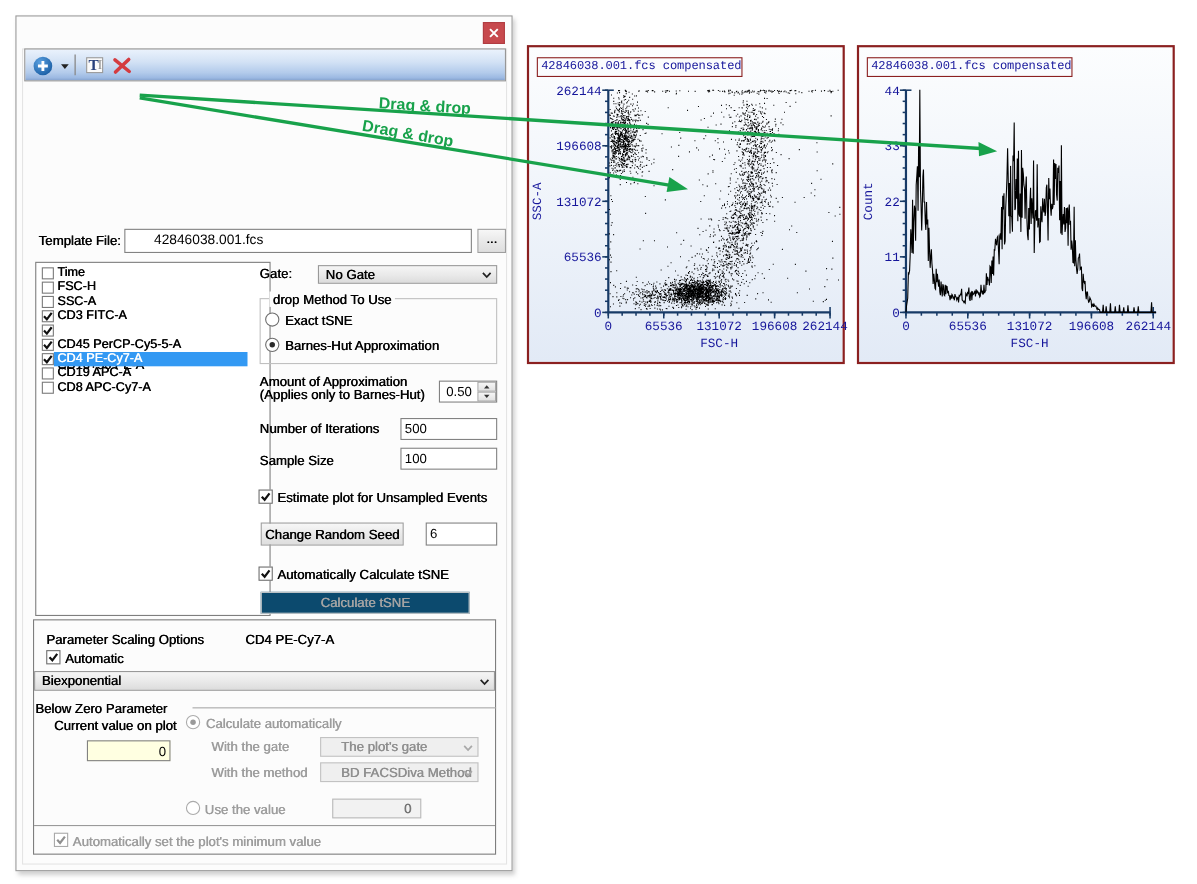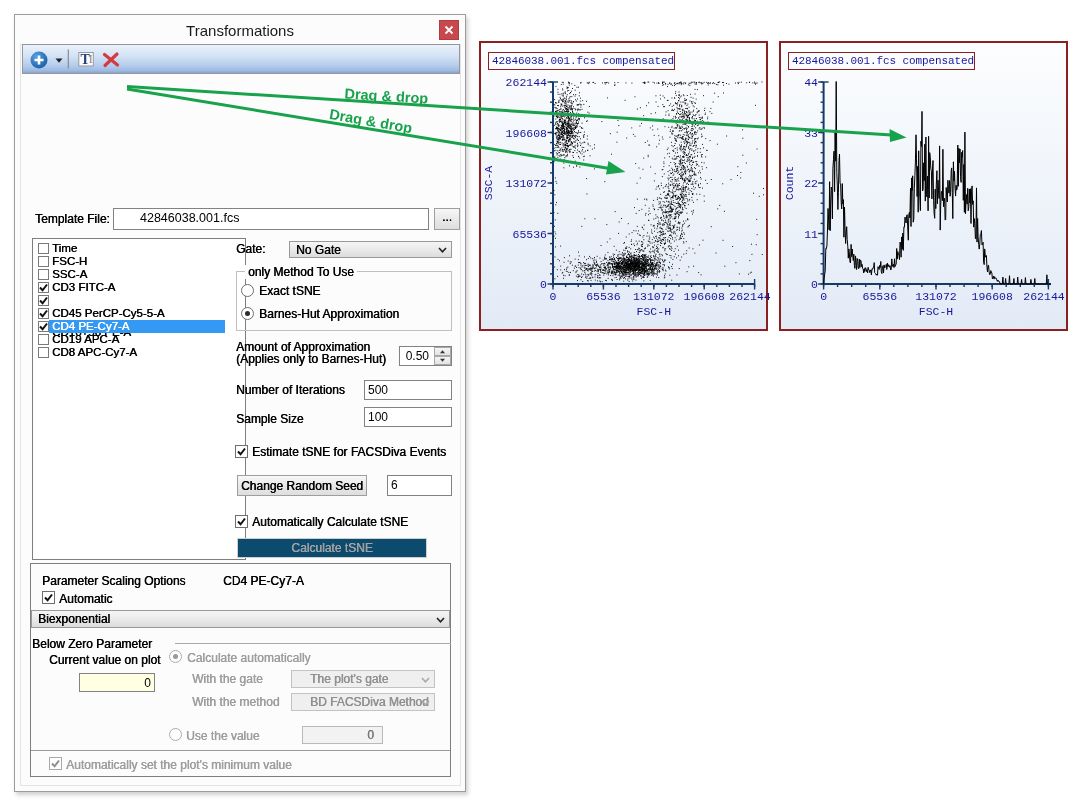--- a/index.html
+++ b/index.html
@@ -50,21 +50,20 @@
 #plot1 { left:479px; }
 #plot2 { left:779px; }
 .ptitle { position:absolute; left:7px; top:9px; width:187px; height:18px;
   border:1px solid #8b2020; color:#16169b; font-family:"Liberation Mono", monospace;
   font-size:11px; line-height:17px; padding-left:3px; letter-spacing:-0.1px; white-space:nowrap; }
 svg { position:absolute; left:0; top:0; }
 .axlbl { font-family:"Liberation Mono", monospace; font-size:11.5px; fill:#16169b; }
 </style></head><body>
 
 <div id="dlg" class="abs">
-  <div id="dlgtitle" class="abs">Transformations</div>
   <div id="closebtn" class="abs">
       <svg width="18" height="18">
         <path d="M5.5 5.5 L12.5 12.5 M12.5 5.5 L5.5 12.5" stroke="#fff" stroke-width="1.8"></path>
       </svg>
     </div>
   <div id="innerframe" class="abs"></div>
   <div id="toolbar" class="abs">
     <svg width="436" height="28">
       <defs>
           <radialGradient id="bg" cx="35%" cy="30%" r="75%">
@@ -143,21 +142,21 @@
       </div>
     </div>
 
   <div class="lbl" style="left:221px; top:227px;">Gate:</div>
   <div class="combo" style="left:274px; top:226px; width:163px; height:17px;">No Gate
     <svg class="chev" viewBox="0 0 9 8">
         <path d="M1 2l3.5 3.8L8 2" fill="none" stroke="#222" stroke-width="1.6"></path>
       </svg></div>
 
   <div id="grp1" class="abs"></div>
-  <div class="lbl" style="left:230px; top:250px; background:#fcfcfc; padding:0 3px;">only Method To Use</div>
+  <div class="lbl" style="left:230px; top:250px; background:#fcfcfc; padding:0 3px;">drop Method To Use</div>
   <div class="rb" style="left:226px; top:269px;"></div>
   <div class="lbl" style="left:244px; top:269px;">Exact tSNE</div>
   <div class="rb" style="left:226px; top:292px;">
       <span></span>
     </div>
   <div class="lbl" style="left:244px; top:292px;">Barnes-Hut Approximation</div>
 
   <div class="lbl" style="left:221px; top:327px; line-height:11.5px;">Amount of Approximation<br>(Applies only to Barnes-Hut)</div>
   <div class="tbox" style="left:384px; top:331px; width:53px; height:20px; padding-right:22px; text-align:right; font-weight:normal;">0.50</div>
   <div class="abs" style="left:419px; top:332px; width:17px; height:18px;">
@@ -172,21 +171,21 @@
   <div class="lbl" style="left:221px; top:368px;">Number of Iterations</div>
   <div class="tbox" style="left:349px; top:365px; width:88px; height:20px; font-weight:normal;">500</div>
   <div class="lbl" style="left:221px; top:397px;">Sample Size</div>
   <div class="tbox" style="left:349px; top:392px; width:88px; height:20px; font-weight:normal;">100</div>
 
   <div class="cb" style="left:220px; top:430px;">
       <svg width="11" height="11">
         <path d="M2 5.5l2.6 2.8L9 2.5" fill="none" stroke="#111" stroke-width="2"></path>
       </svg>
     </div>
-  <div class="lbl" style="left:237px; top:430px;">Estimate tSNE for FACSDiva Events</div>
+  <div class="lbl" style="left:237px; top:430px;">Estimate plot for Unsampled Events</div>
 
   <div class="btn" style="left:222px; top:460px; width:130px; height:21px; line-height:20px;">Change Random Seed</div>
   <div class="tbox" style="left:372px; top:460px; width:65px; height:21px; font-weight:normal;">6</div>
 
   <div class="cb" style="left:220px; top:500px;">
       <svg width="11" height="11">
         <path d="M2 5.5l2.6 2.8L9 2.5" fill="none" stroke="#111" stroke-width="2"></path>
       </svg>
     </div>
   <div class="lbl" style="left:237px; top:500px;">Automatically Calculate tSNE</div>

